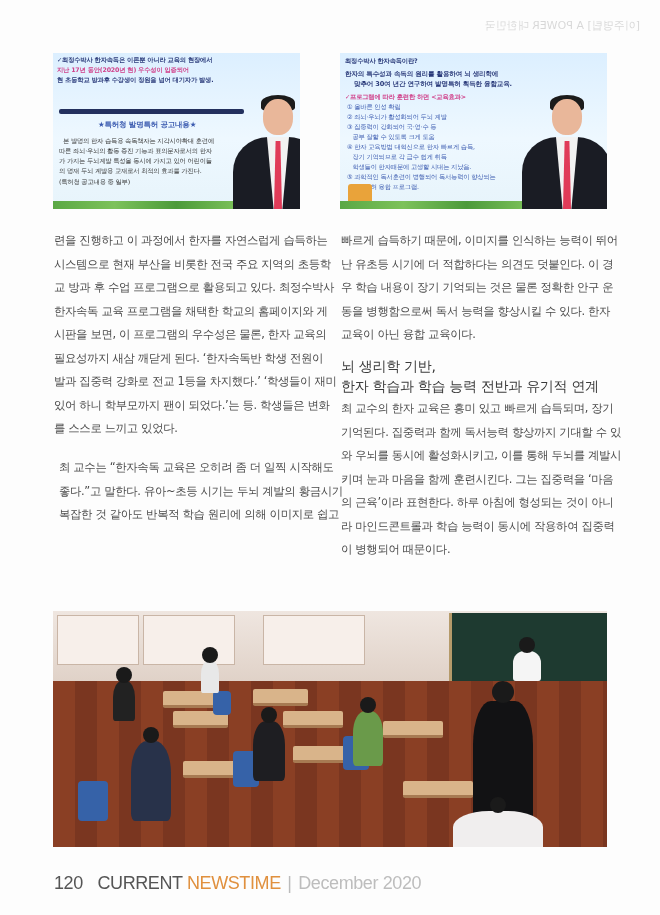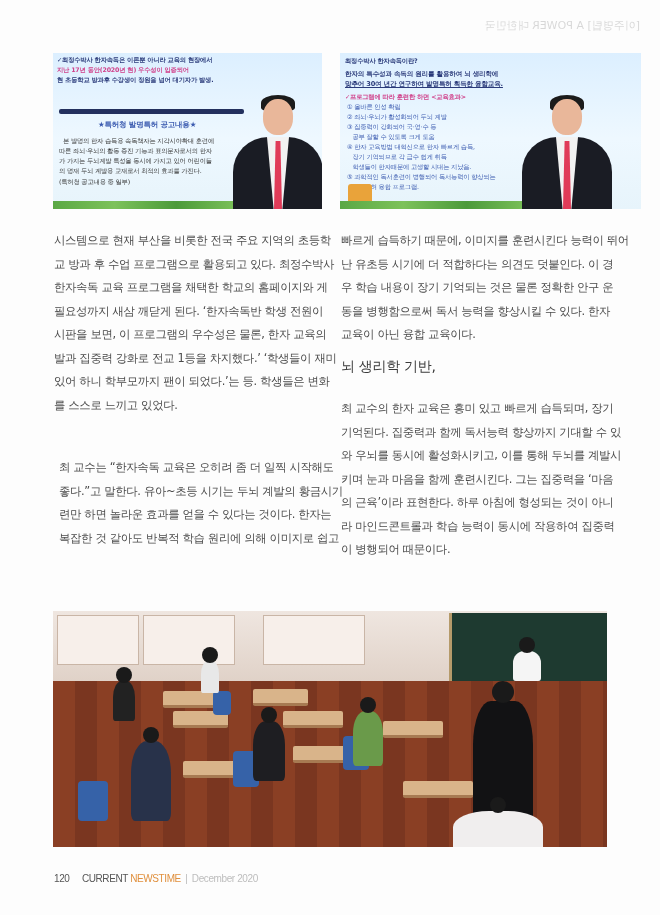--- a/index.html
+++ b/index.html
@@ -2,22 +2,22 @@
 <html><head>
 <meta charset="utf-8">
 <style>
   html,body{margin:0;padding:0;}
   body{width:660px;height:915px;background:#ffffff;position:relative;overflow:hidden;font-family:"DejaVu Sans",sans-serif;color:#444;}
   .page{position:absolute;left:0;top:0;width:660px;height:915px;background:#fdfdfd;}
   .faint-header{position:absolute;left:470px;top:18px;width:170px;height:22px;opacity:.18;font-size:11px;color:#333;transform:scaleX(-1);white-space:nowrap;}
 
   
   .shot{position:absolute;top:53px;height:156px;overflow:hidden;background:linear-gradient(180deg,#dcefff 0%,#eef8ff 55%,#e7f4fb 100%);}
-  .shot.left{left:53px;width:269px;}
-  .shot.right{left:340px;width:301px;}
+  .shot.left{left:53px;width:247px;}
+  .shot.right{left:340px;width:267px;}
   .shot .txt{position:absolute;font-size:6.3px;line-height:10px;font-weight:bold;letter-spacing:-.2px;white-space:nowrap;}
   .c-navy{color:#2a3a7a;}
   .c-pink{color:#d0408a;}
   .c-blue{color:#3b5bb0;}
   .c-dark{color:#333;}
   .bar{position:absolute;height:5px;background:#23305e;border-radius:2px;}
   .grass{position:absolute;bottom:0;height:8px;background:linear-gradient(90deg,#5aa845,#7dc25a,#4b9a3a,#7dc25a);}
   .stump{position:absolute;bottom:3px;width:24px;height:22px;background:#e9a33a;border-radius:3px 3px 0 0;}
   .person{position:absolute;bottom:0;width:90px;height:110px;}
   .person .head{position:absolute;left:30px;top:0;width:30px;height:36px;background:#e9b79a;border-radius:48% 48% 45% 45%;}
@@ -40,21 +40,21 @@
   .photo .wall{position:absolute;left:0;top:0;width:554px;height:70px;background:linear-gradient(180deg,#efe6e0,#e0d2c8);}
   .photo .window{position:absolute;top:4px;height:48px;background:#f7efea;border:1px solid #c9b5a6;}
   .photo .board{position:absolute;right:0;top:2px;width:155px;height:70px;background:#1e3a30;border-left:3px solid #b59a6a;}
   .photo .floor{position:absolute;left:0;top:70px;width:554px;height:166px;background:repeating-linear-gradient(90deg,#8a3f24 0 22px,#7a3620 22px 44px);}
   .desk{position:absolute;height:14px;background:#d9b48a;border-bottom:3px solid #a77a52;border-radius:2px;}
   .chair{position:absolute;background:#3662a8;border-radius:4px;}
   .kid{position:absolute;border-radius:40% 40% 10% 10%;}
   .kid .h{position:absolute;left:50%;top:-14px;width:16px;height:16px;margin-left:-8px;background:#1a1a1a;border-radius:50%;}
 
   
-  .footer{position:absolute;left:54px;top:873px;font-size:10px;white-space:nowrap;font-family:"Liberation Sans",sans-serif;letter-spacing:-.4px;}
+  .footer{position:absolute;left:54px;top:873px;font-size:18px;white-space:nowrap;font-family:"Liberation Sans",sans-serif;letter-spacing:-.4px;}
   .footer .pg{color:#555;margin-right:10px;}
   .footer .mag1{color:#555;}
   .footer .mag2{color:#e0903e;}
   .footer .sep{color:#bbb;margin:0 2px;}
   .footer .date{color:#bdbdbd;}
 </style>
 </head>
 <body>
 
 <div class="page">
@@ -78,21 +78,21 @@
         <div class="shirt"></div>
         <div class="tie"></div>
         <div class="hair"></div>
         <div class="head"></div>
     </div>
   </div>
 
   <div class="shot right">
     <div class="txt c-navy" style="left:5px;top:3px;">최정수박사 한자속독이란?</div>
     <div class="txt c-navy" style="left:5px;top:16px;font-size:6.6px;">한자의 특수성과 속독의 원리를 활용하여 뇌 생리학에</div>
-    <div class="txt c-navy" style="left:5px;top:26px;font-size:6.6px;text-decoration:underline;">맞추어 30여 년간 연구하여 발명특허 획득한 융합교육.</div>
+    <div class="txt c-navy" style="left:14px;top:26px;font-size:6.6px;">맞추어 30여 년간 연구하여 발명특허 획득한 융합교육.</div>
     <div class="txt c-pink" style="left:5px;top:39px;">✓프로그램에 따라 훈련한 하면 &lt;교육효과&gt;</div>
     <div class="txt c-blue" style="left:7px;top:49px;font-weight:normal;">① 올바른 인성 확립</div>
     <div class="txt c-blue" style="left:7px;top:59px;font-weight:normal;">② 좌뇌·우뇌가 활성화되어 두뇌 계발</div>
     <div class="txt c-blue" style="left:7px;top:69px;font-weight:normal;">③ 집중력이 강화되어 국·영·수 등</div>
     <div class="txt c-blue" style="left:7px;top:79px;font-weight:normal;white-space:pre;">   공부 잘할 수 있도록 크게 도움</div>
     <div class="txt c-blue" style="left:7px;top:89px;font-weight:normal;">④ 한자 교육방법 대혁신으로 한자 빠르게 습득,</div>
     <div class="txt c-blue" style="left:7px;top:99px;font-weight:normal;white-space:pre;">   장기 기억되므로 각 급수 쉽게 취득</div>
     <div class="txt c-blue" style="left:7px;top:109px;font-weight:normal;white-space:pre;">   학생들이 한자때문에 고생할 시대는 지났음.</div>
     <div class="txt c-blue" style="left:7px;top:119px;font-weight:normal;">⑤ 과학적인 독서훈련이 병행되어 독서능력이 향상되는</div>
     <div class="txt c-blue" style="left:7px;top:129px;font-weight:normal;white-space:pre;">   발명특허 융합 프로그램.</div>
@@ -101,46 +101,47 @@
     <div class="person" style="left:182px;">
       <div class="suit"></div>
         <div class="shirt"></div>
         <div class="tie"></div>
         <div class="hair"></div>
         <div class="head"></div>
     </div>
   </div>
 
   <div class="col col1">
+    <p>련을 진행하고 이 과정에서 한자를 자연스럽게 습득하는</p>
     <p>시스템으로 현재 부산을 비롯한 전국 주요 지역의 초등학</p>
     <p>교 방과 후 수업 프로그램으로 활용되고 있다. 최정수박사</p>
     <p>한자속독 교육 프로그램을 채택한 학교의 홈페이지와 게</p>
+    <p>시판을 보면, 이 프로그램의 우수성은 물론, 한자 교육의</p>
     <p>필요성까지 새삼 깨닫게 된다. ‘한자속독반 학생 전원이</p>
-    <p>시판을 보면, 이 프로그램의 우수성은 물론, 한자 교육의</p>
     <p>발과 집중력 강화로 전교 1등을 차지했다.’ ‘학생들이 재미</p>
     <p>있어 하니 학부모까지 팬이 되었다.’는 등. 학생들은 변화</p>
     <p>를 스스로 느끼고 있었다.</p>
   </div>
   <div class="col col1b">
     <p>최 교수는 “한자속독 교육은 오히려 좀 더 일찍 시작해도</p>
     <p>좋다.”고 말한다. 유아~초등 시기는 두뇌 계발의 황금시기</p>
-    <p>련만 하면 놀라운 효과를 얻을 수 있다는 것이다. 한자는</p>
     <p>복잡한 것 같아도 반복적 학습 원리에 의해 이미지로 쉽고</p>
   </div>
 
   <div class="col col2">
-    <p>빠르게 습득하기 때문에, 이미지를 훈련시킨다 능력이 뛰어</p>
+    <p>빠르게 습득하기 때문에, 이미지를 인식하는 능력이 뛰어</p>
     <p>난 유초등 시기에 더 적합하다는 의견도 덧붙인다. 이 경</p>
     <p>우 학습 내용이 장기 기억되는 것은 물론 정확한 안구 운</p>
     <p>동을 병행함으로써 독서 능력을 향상시킬 수 있다. 한자</p>
     <p>교육이 아닌 융합 교육이다.</p>
   </div>
 
   <div class="subhead">
     <div>뇌 생리학 기반,</div>
+    <div>한자 학습과 학습 능력 전반과 유기적 연계</div>
   </div>
 
   <div class="col col2b">
     <p>최 교수의 한자 교육은 흥미 있고 빠르게 습득되며, 장기</p>
     <p>기억된다. 집중력과 함께 독서능력 향상까지 기대할 수 있</p>
     <p>와 우뇌를 동시에 활성화시키고, 이를 통해 두뇌를 계발시</p>
     <p>키며 눈과 마음을 함께 훈련시킨다. 그는 집중력을 ‘마음</p>
     <p>의 근육’이라 표현한다. 하루 아침에 형성되는 것이 아니</p>
     <p>라 마인드콘트롤과 학습 능력이 동시에 작용하여 집중력</p>
     <p>이 병행되어 때문이다.</p>

